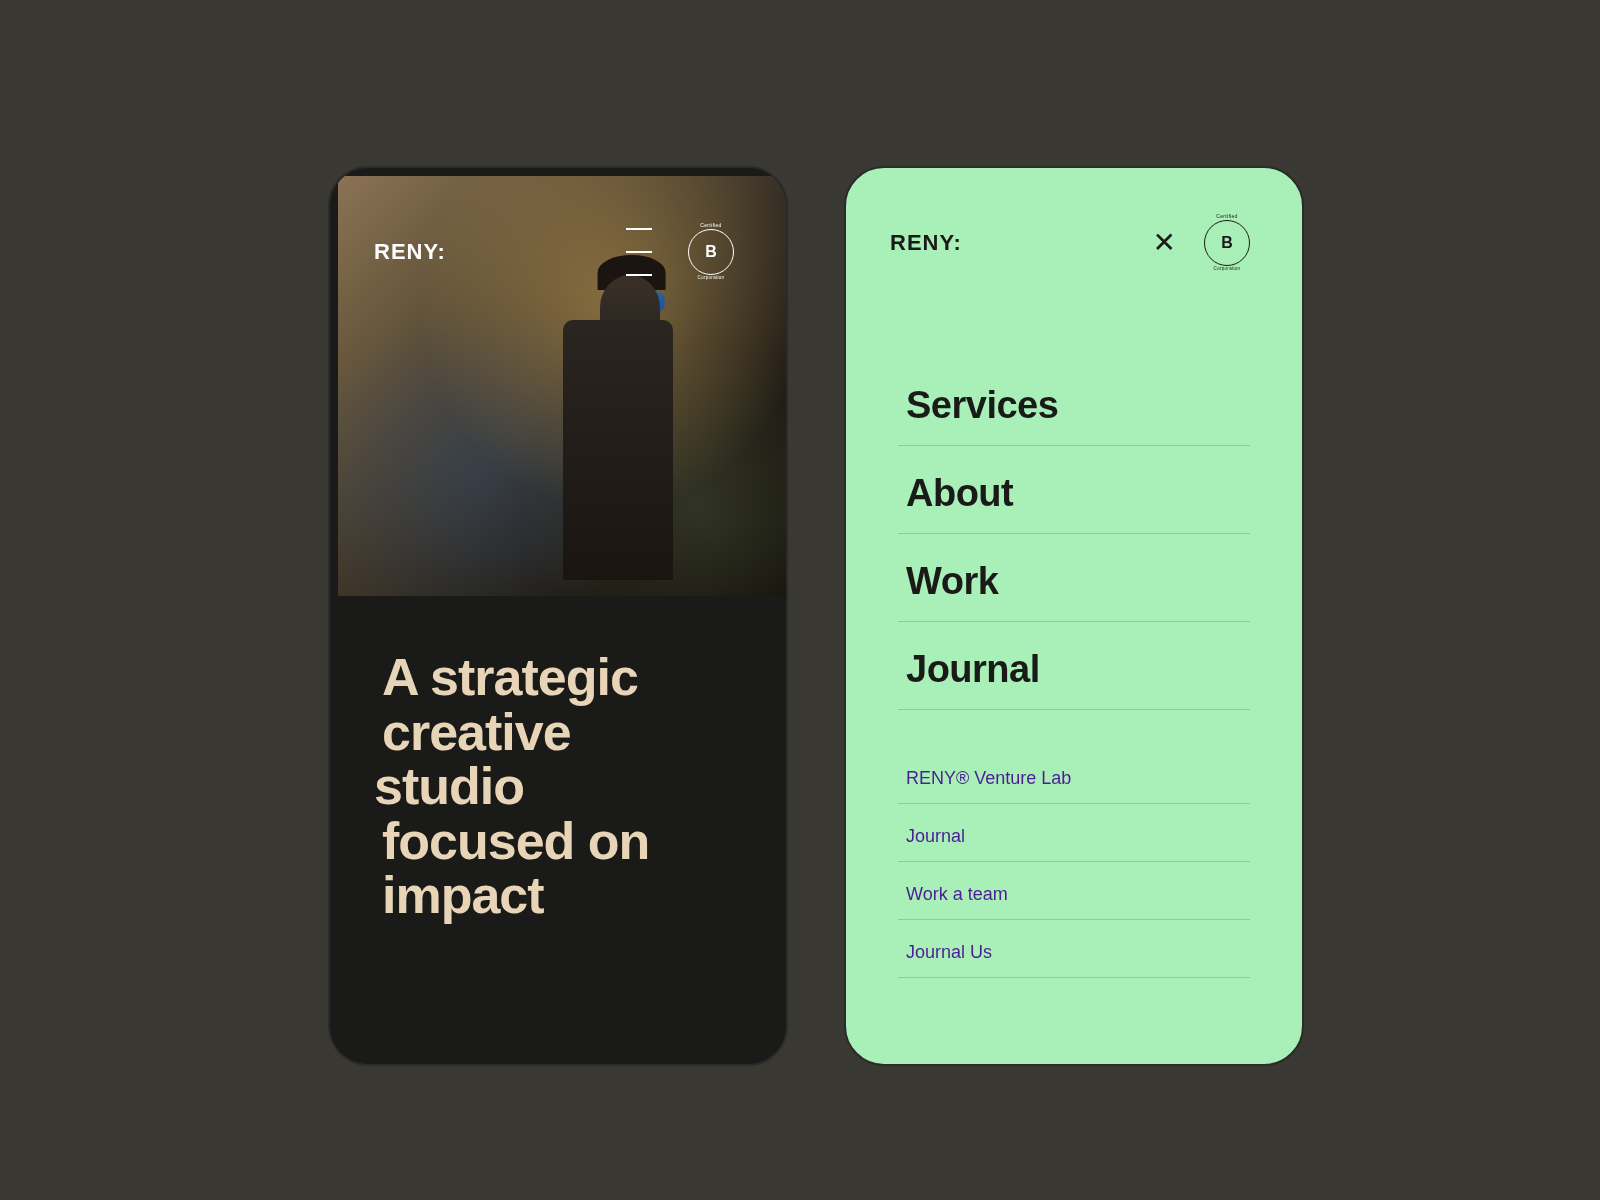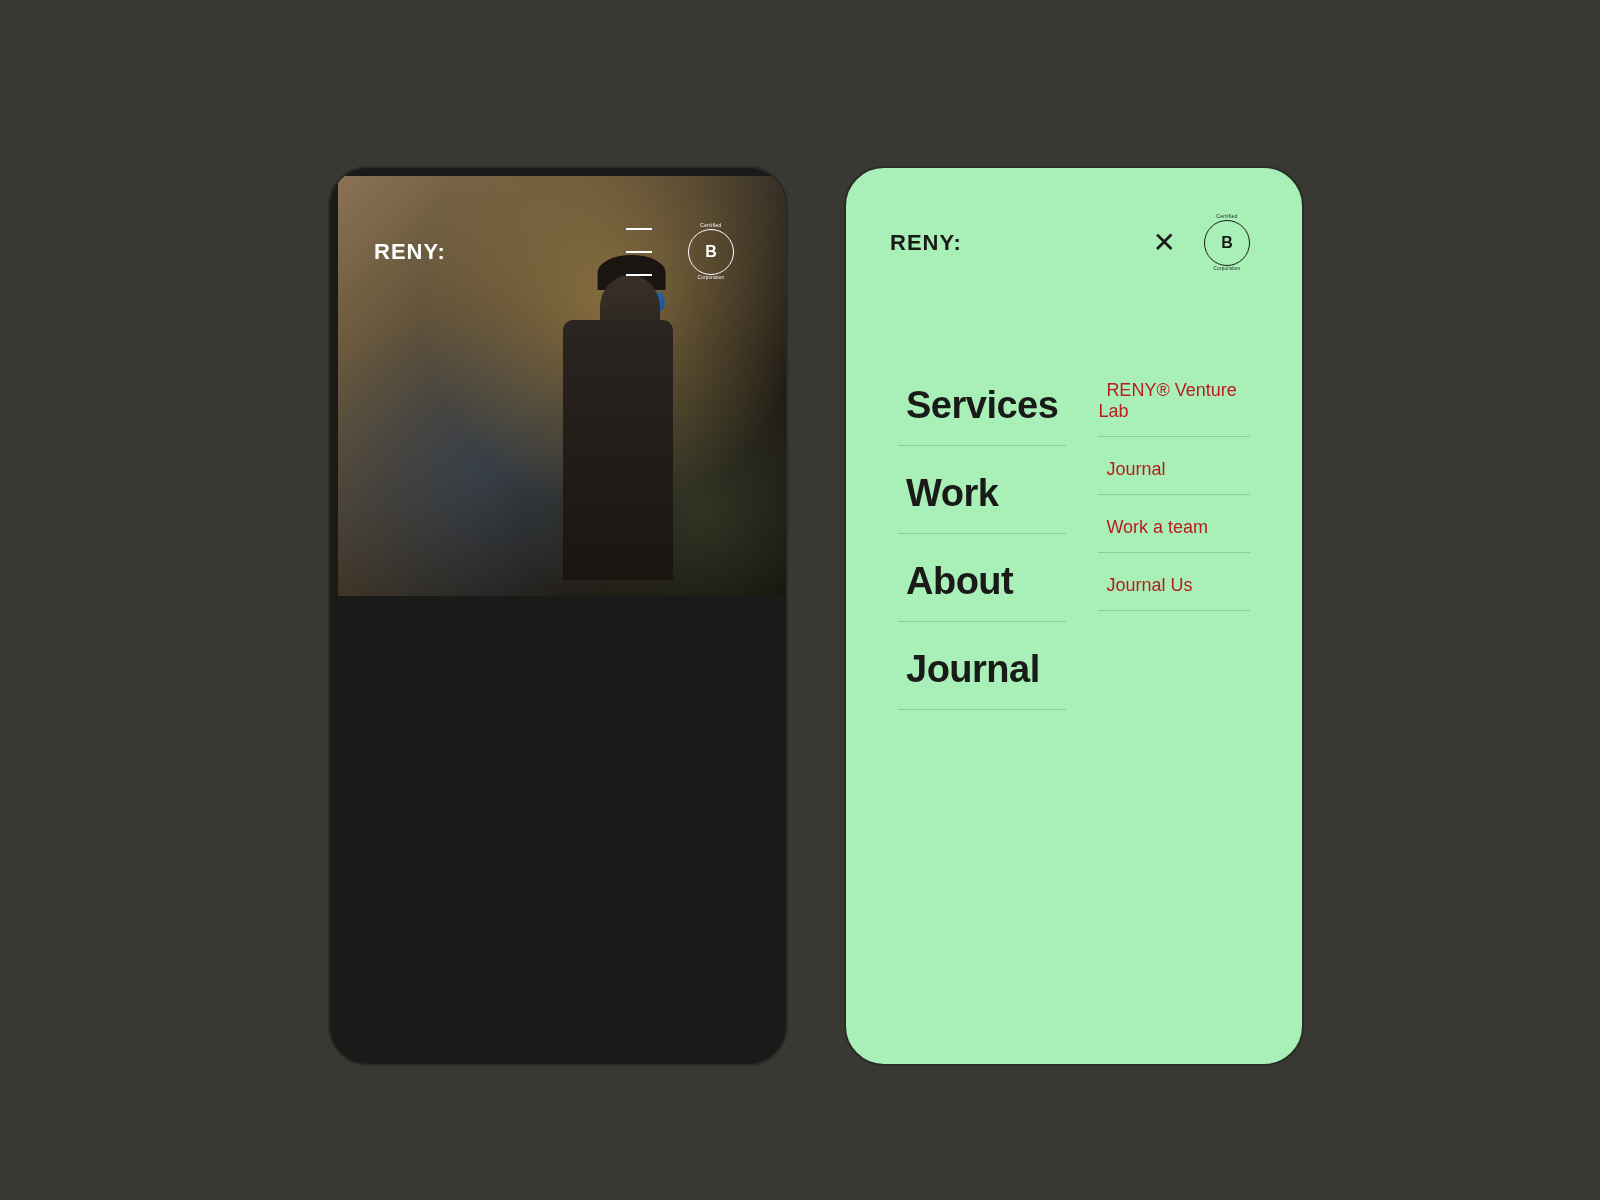--- a/index.html
+++ b/index.html
@@ -274,21 +274,21 @@
       letter-spacing: 0.3px;
       color: #1a1a18;
       line-height: 1;
       text-align: center;
     }
 
     .menu-content {
       flex: 1;
       padding: 40px 28px 20px;
       display: flex;
-      flex-direction: row;
+      flex-direction: column;
       justify-content: flex-start;
     }
 
     .main-nav {
       margin-top: 20px;
     }
 
     .nav-item-large {
       padding: 18px 0;
       border-bottom: 1px solid rgba(0,0,0,0.15);
@@ -312,21 +312,21 @@
 
     .nav-item-small {
       padding: 14px 0;
       border-bottom: 1px solid rgba(0,0,0,0.15);
       cursor: pointer;
     }
 
     .nav-label-small {
       font-size: 18px;
       font-weight: 400;
-      color: #b91c1c;
+      color: #4c1d95;
     }
   </style>
 </head>
 <body>
 
 <div class="phone-left">
   <div class="header">
     <span class="logo">RENY:</span>
     <div class="header-right">
       <div class="hamburger-icon">
@@ -344,20 +344,28 @@
 
   <div class="hero-image">
     <div class="person-silhouette">
       <div class="person-hat"></div>
       <div class="person-goggle"></div>
       <div class="person-head"></div>
       <div class="person-body"></div>
     </div>
   </div>
 
+  <div class="hero-bottom">
+    <div class="tagline">
+      <span>A strategic</span><br>
+      <span>creative studio</span><br>
+      <span>focused on</span><br>
+      <span>impact</span>
+    </div>
+  </div>
 </div>
 
 <div class="phone-right">
   <div class="header">
     <span class="logo-dark">RENY:</span>
     <div class="header-right-dark">
       <span class="close-icon">✕</span>
       <div class="bcorp-badge-dark">
         <span class="bcorp-certified-dark">Certified</span>
         <span class="bcorp-b-dark">B</span>
@@ -365,24 +373,24 @@
       </div>
     </div>
   </div>
 
   <div class="menu-content">
     <div class="main-nav">
       <div class="nav-item-large">
         <span class="nav-label-large">Services</span>
       </div>
       <div class="nav-item-large">
+        <span class="nav-label-large">About</span>
+      </div>
+      <div class="nav-item-large">
         <span class="nav-label-large">Work</span>
-      </div>
-      <div class="nav-item-large">
-        <span class="nav-label-large">About</span>
       </div>
       <div class="nav-item-large">
         <span class="nav-label-large">Journal</span>
       </div>
     </div>
 
     <div class="secondary-nav">
       <div class="nav-item-small">
         <span class="nav-label-small">RENY® Venture Lab</span>
       </div>

